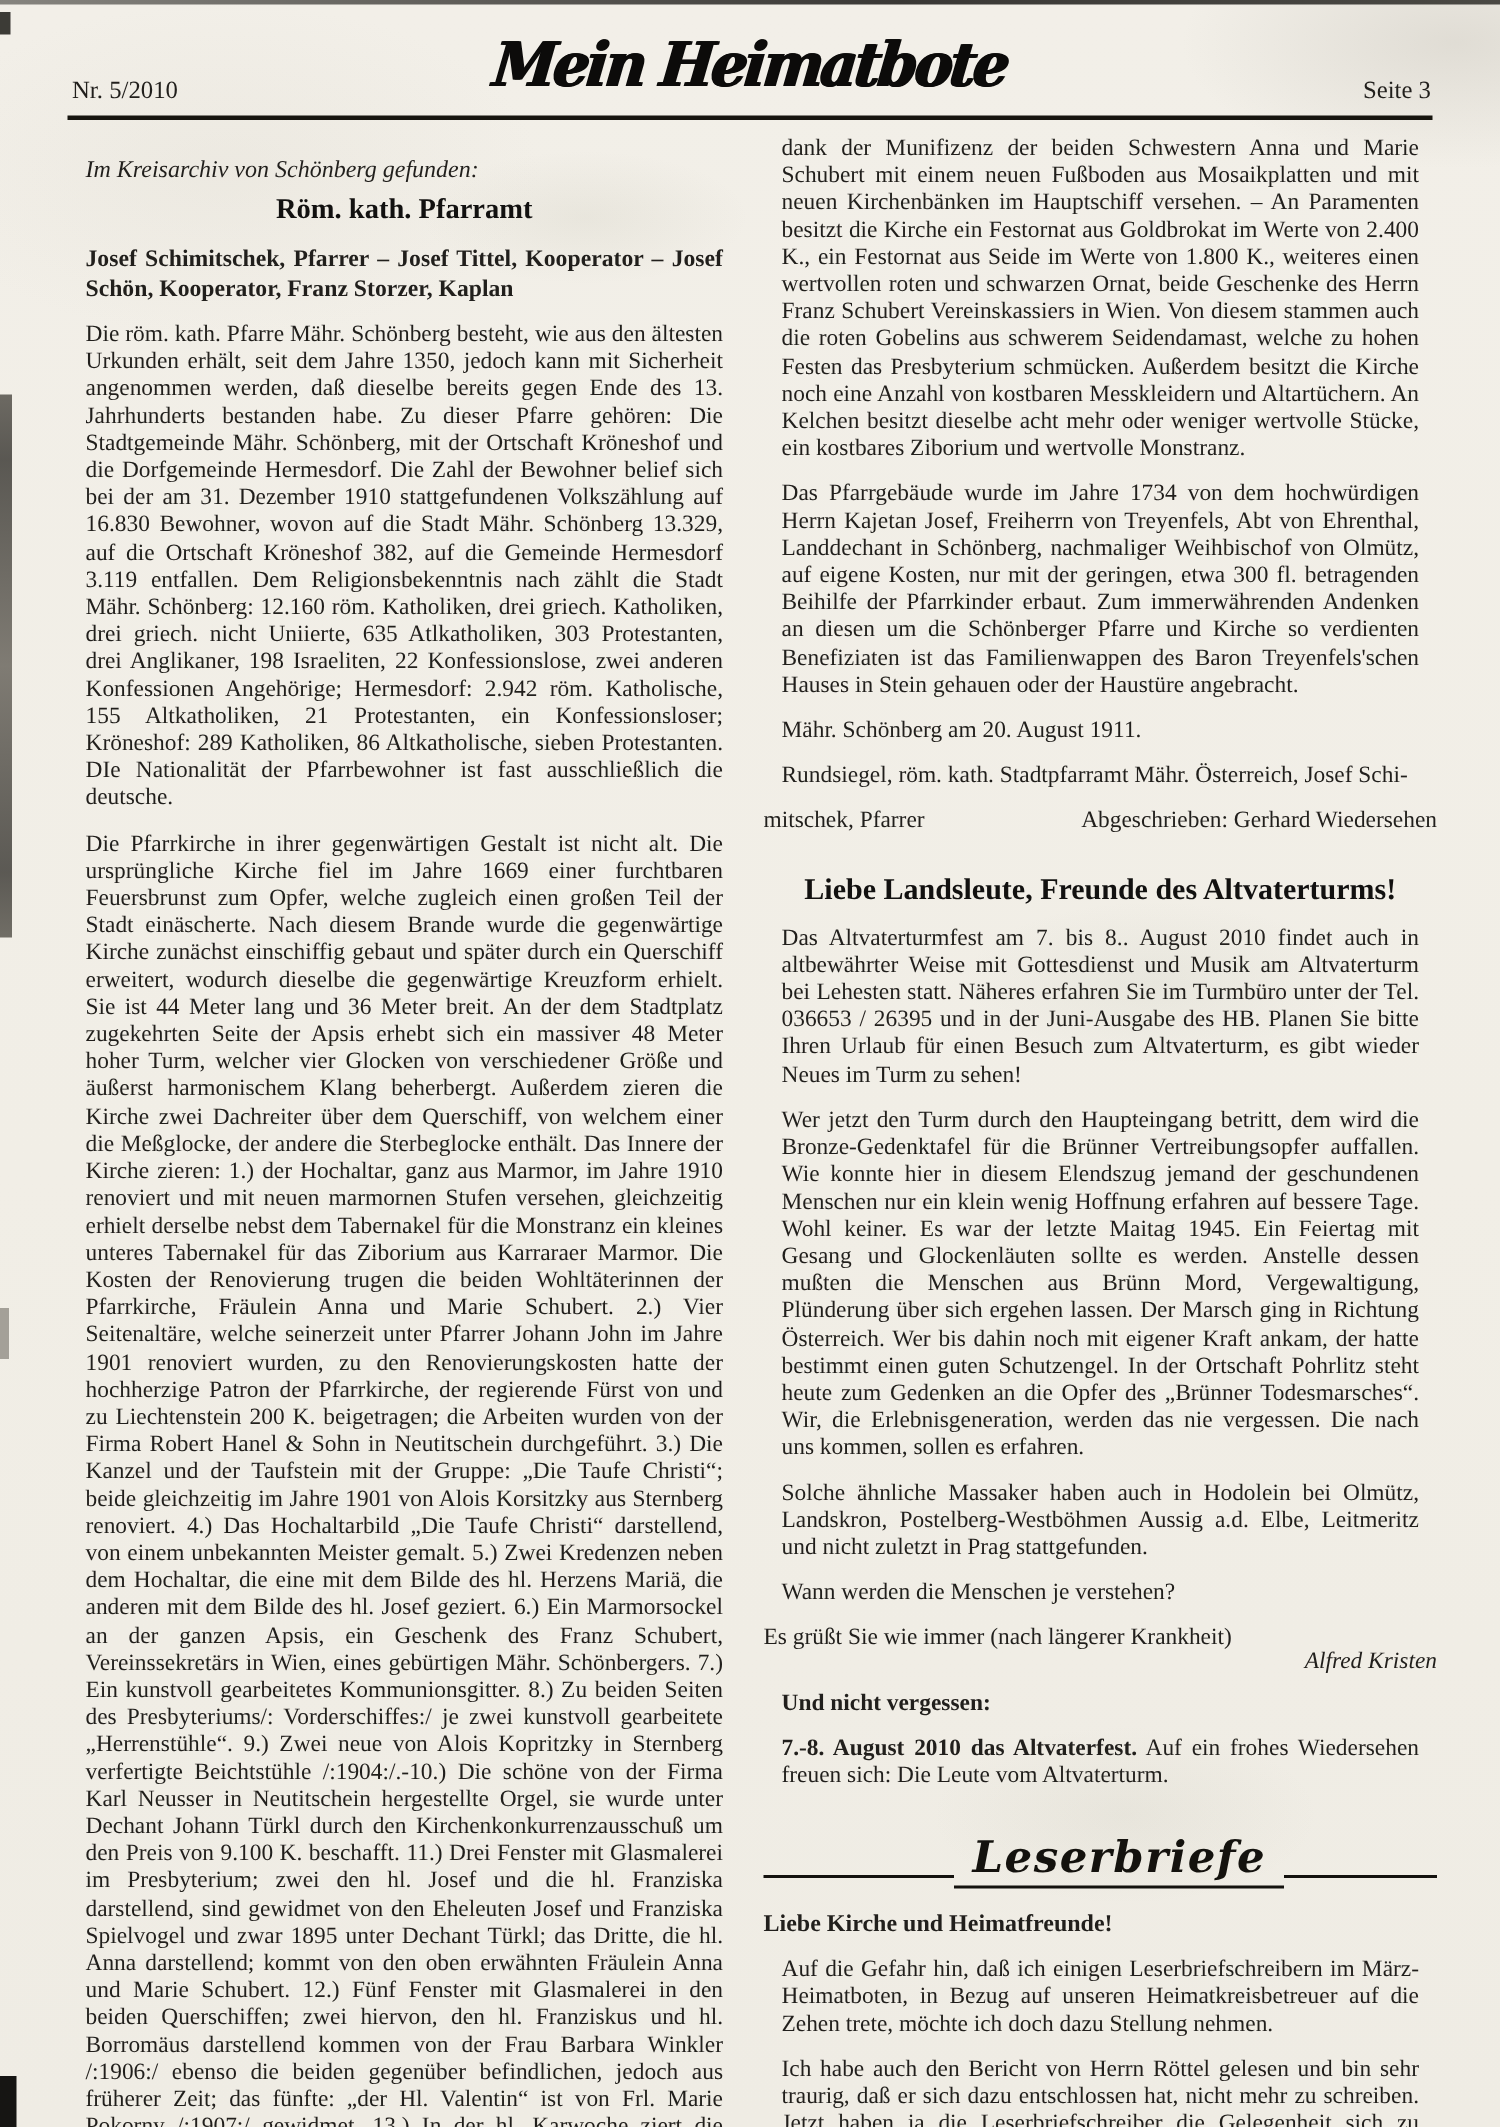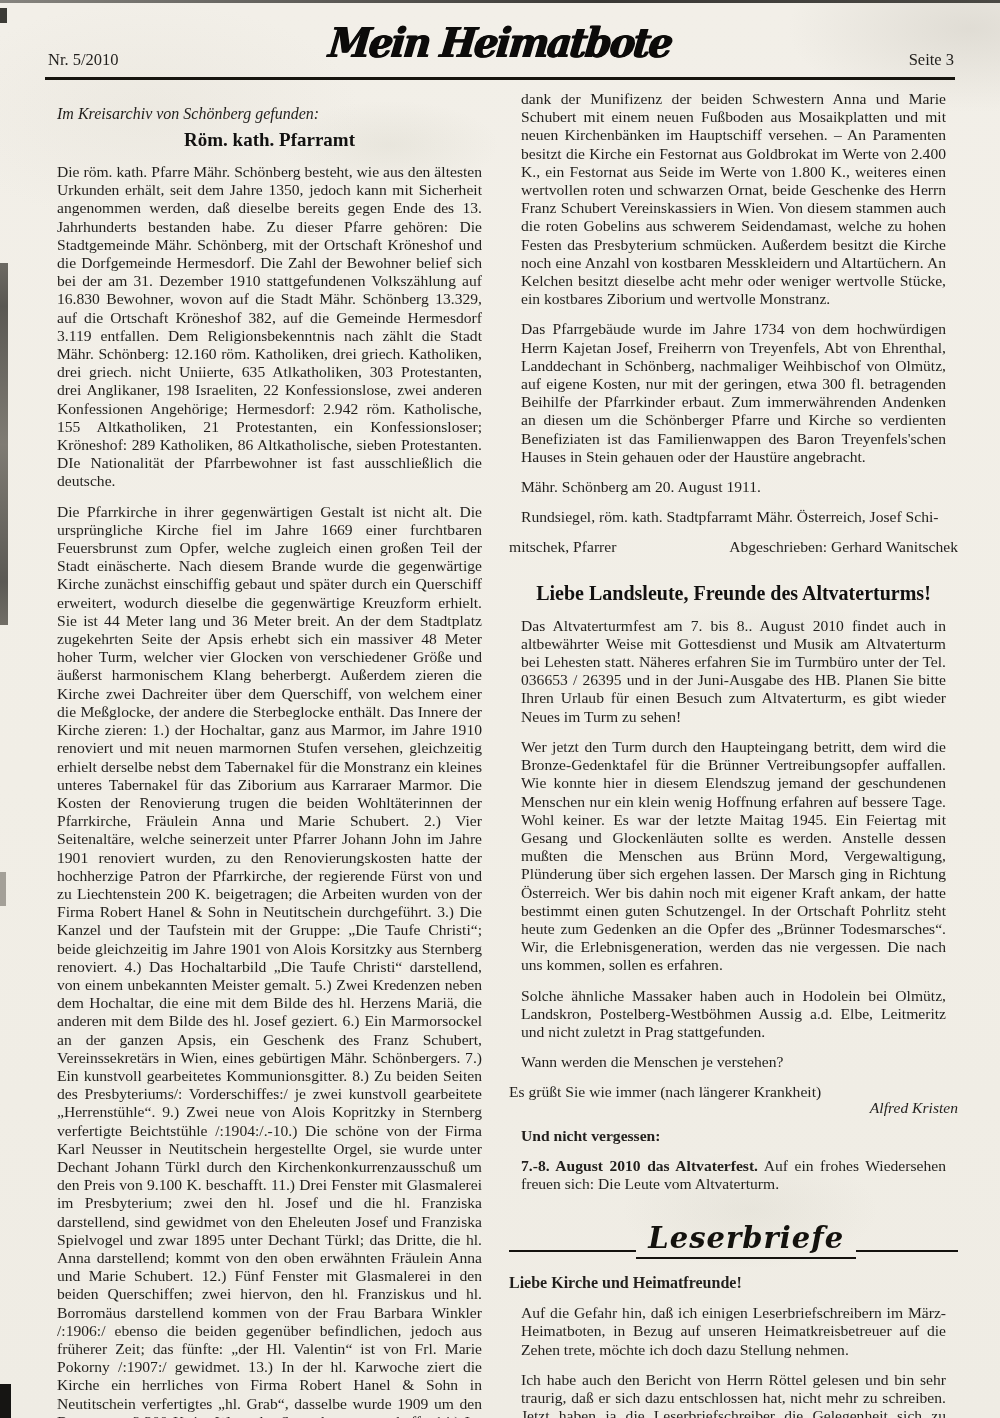--- a/index.html
+++ b/index.html
@@ -85,32 +85,33 @@
   <div class="stain stain3"></div>
 
   <span class="issue">Nr. 5/2010</span>
   <h1 class="masthead">Mein Heimatbote</h1>
   <span class="pageno">Seite 3</span>
   <div class="header-rule"></div>
 
   <section class="col col-left">
     <p class="kicker">Im Kreisarchiv von Schönberg gefunden:</p>
     <h2 class="article-title">Röm. kath. Pfarramt</h2>
+    <p class="byline">Josef Schimitschek, Pfarrer – Josef Tittel, Kooperator – Josef Schön, Kooperator, Franz Storzer, Kaplan</p>
     <p class="body">Die röm. kath. Pfarre Mähr. Schönberg besteht, wie aus den ältesten Urkunden erhält, seit dem Jahre 1350, jedoch kann mit Sicherheit angenommen werden, daß dieselbe bereits gegen Ende des 13. Jahrhunderts bestanden habe. Zu dieser Pfarre gehören: Die Stadtgemeinde Mähr. Schönberg, mit der Ortschaft Kröneshof und die Dorfgemeinde Hermesdorf. Die Zahl der Bewohner belief sich bei der am 31. Dezember 1910 stattgefundenen Volkszählung auf 16.830 Bewohner, wovon auf die Stadt Mähr. Schönberg 13.329, auf die Ortschaft Kröneshof 382, auf die Gemeinde Hermesdorf 3.119 entfallen. Dem Religionsbekenntnis nach zählt die Stadt Mähr. Schönberg: 12.160 röm. Katholiken, drei griech. Katholiken, drei griech. nicht Uniierte, 635 Atlkatholiken, 303 Protestanten, drei Anglikaner, 198 Israeliten, 22 Konfessionslose, zwei anderen Konfessionen Angehörige; Hermesdorf: 2.942 röm. Katholische, 155 Altkatholiken, 21 Protestanten, ein Konfessionsloser; Kröneshof: 289 Katholiken, 86 Altkatholische, sieben Protestanten. DIe Nationalität der Pfarrbewohner ist fast ausschließlich die deutsche.</p>
     <p class="body">Die Pfarrkirche in ihrer gegenwärtigen Gestalt ist nicht alt. Die ursprüngliche Kirche fiel im Jahre 1669 einer furchtbaren Feuersbrunst zum Opfer, welche zugleich einen großen Teil der Stadt einäscherte. Nach diesem Brande wurde die gegenwärtige Kirche zunächst einschiffig gebaut und später durch ein Querschiff erweitert, wodurch dieselbe die gegenwärtige Kreuzform erhielt. Sie ist 44 Meter lang und 36 Meter breit. An der dem Stadtplatz zugekehrten Seite der Apsis erhebt sich ein massiver 48 Meter hoher Turm, welcher vier Glocken von verschiedener Größe und äußerst harmonischem Klang beherbergt. Außerdem zieren die Kirche zwei Dachreiter über dem Querschiff, von welchem einer die Meßglocke, der andere die Sterbeglocke enthält. Das Innere der Kirche zieren: 1.) der Hochaltar, ganz aus Marmor, im Jahre 1910 renoviert und mit neuen marmornen Stufen versehen, gleichzeitig erhielt derselbe nebst dem Tabernakel für die Monstranz ein kleines unteres Tabernakel für das Ziborium aus Karraraer Marmor. Die Kosten der Renovierung trugen die beiden Wohltäterinnen der Pfarrkirche, Fräulein Anna und Marie Schubert. 2.) Vier Seitenaltäre, welche seinerzeit unter Pfarrer Johann John im Jahre 1901 renoviert wurden, zu den Renovierungskosten hatte der hochherzige Patron der Pfarrkirche, der regierende Fürst von und zu Liechtenstein 200 K. beigetragen; die Arbeiten wurden von der Firma Robert Hanel &amp; Sohn in Neutitschein durchgeführt. 3.) Die Kanzel und der Taufstein mit der Gruppe: „Die Taufe Christi“; beide gleichzeitig im Jahre 1901 von Alois Korsitzky aus Sternberg renoviert. 4.) Das Hochaltarbild „Die Taufe Christi“ darstellend, von einem unbekannten Meister gemalt. 5.) Zwei Kredenzen neben dem Hochaltar, die eine mit dem Bilde des hl. Herzens Mariä, die anderen mit dem Bilde des hl. Josef geziert. 6.) Ein Marmorsockel an der ganzen Apsis, ein Geschenk des Franz Schubert, Vereinssekretärs in Wien, eines gebürtigen Mähr. Schönbergers. 7.) Ein kunstvoll gearbeitetes Kommunionsgitter. 8.) Zu beiden Seiten des Presbyteriums/: Vorderschiffes:/ je zwei kunstvoll gearbeitete „Herrenstühle“. 9.) Zwei neue von Alois Kopritzky in Sternberg verfertigte Beichtstühle /:1904:/.-10.) Die schöne von der Firma Karl Neusser in Neutitschein hergestellte Orgel, sie wurde unter Dechant Johann Türkl durch den Kirchenkonkurrenzausschuß um den Preis von 9.100 K. beschafft. 11.) Drei Fenster mit Glasmalerei im Presbyterium; zwei den hl. Josef und die hl. Franziska darstellend, sind gewidmet von den Eheleuten Josef und Franziska Spielvogel und zwar 1895 unter Dechant Türkl; das Dritte, die hl. Anna darstellend; kommt von den oben erwähnten Fräulein Anna und Marie Schubert. 12.) Fünf Fenster mit Glasmalerei in den beiden Querschiffen; zwei hiervon, den hl. Franziskus und hl. Borromäus darstellend kommen von der Frau Barbara Winkler /:1906:/ ebenso die beiden gegenüber befindlichen, jedoch aus früherer Zeit; das fünfte: „der Hl. Valentin“ ist von Frl. Marie Pokorny /:1907:/ gewidmet. 13.) In der hl. Karwoche ziert die Kirche ein herrliches von Firma Robert Hanel &amp; Sohn in Neutitschein verfertigtes „hl. Grab“, dasselbe wurde 1909 um den Betrag von 2.300 K. im Wege der Sammlung angeschafft. 14.) Im Jahre 1911 wurde die Pfarrkirche</p>
   </section>
 
   <section class="col col-right">
     <p class="body">dank der Munifizenz der beiden Schwestern Anna und Marie Schubert mit einem neuen Fußboden aus Mosaikplatten und mit neuen Kirchenbänken im Hauptschiff versehen. – An Paramenten besitzt die Kirche ein Festornat aus Goldbrokat im Werte von 2.400 K., ein Festornat aus Seide im Werte von 1.800 K., weiteres einen wertvollen roten und schwarzen Ornat, beide Geschenke des Herrn Franz Schubert Vereinskassiers in Wien. Von diesem stammen auch die roten Gobelins aus schwerem Seidendamast, welche zu hohen Festen das Presbyterium schmücken. Außerdem besitzt die Kirche noch eine Anzahl von kostbaren Messkleidern und Altartüchern. An Kelchen besitzt dieselbe acht mehr oder weniger wertvolle Stücke, ein kostbares Ziborium und wertvolle Monstranz.</p>
     <p class="body">Das Pfarrgebäude wurde im Jahre 1734 von dem hochwürdigen Herrn Kajetan Josef, Freiherrn von Treyenfels, Abt von Ehrenthal, Landdechant in Schönberg, nachmaliger Weihbischof von Olmütz, auf eigene Kosten, nur mit der geringen, etwa 300 fl. betragenden Beihilfe der Pfarrkinder erbaut. Zum immerwährenden Andenken an diesen um die Schönberger Pfarre und Kirche so verdienten Benefiziaten ist das Familienwappen des Baron Treyenfels'schen Hauses in Stein gehauen oder der Haustüre angebracht.</p>
     <p class="body no-justify">Mähr. Schönberg am 20. August 1911.</p>
     <p class="body no-justify">Rundsiegel, röm. kath. Stadtpfarramt Mähr. Österreich, Josef Schi-</p>
     <div class="split-line">
       <span>mitschek, Pfarrer</span>
-      <span>Abgeschrieben: Gerhard Wanitschek</span>
+      <span>Abgeschrieben: Gerhard Wiedersehen</span>
     </div>
 
     <h2 class="section-title">Liebe Landsleute, Freunde des Altvaterturms!</h2>
     <p class="body">Das Altvaterturmfest am 7. bis 8.. August 2010 findet auch in altbewährter Weise mit Gottesdienst und Musik am Altvaterturm bei Lehesten statt. Näheres erfahren Sie im Turmbüro unter der Tel. 036653 / 26395 und in der Juni-Ausgabe des HB. Planen Sie bitte Ihren Urlaub für einen Besuch zum Altvaterturm, es gibt wieder Neues im Turm zu sehen!</p>
     <p class="body">Wer jetzt den Turm durch den Haupteingang betritt, dem wird die Bronze-Gedenktafel für die Brünner Vertreibungsopfer auffallen. Wie konnte hier in diesem Elendszug jemand der geschundenen Menschen nur ein klein wenig Hoffnung erfahren auf bessere Tage. Wohl keiner. Es war der letzte Maitag 1945. Ein Feiertag mit Gesang und Glockenläuten sollte es werden. Anstelle dessen mußten die Menschen aus Brünn Mord, Vergewaltigung, Plünderung über sich ergehen lassen. Der Marsch ging in Richtung Österreich. Wer bis dahin noch mit eigener Kraft ankam, der hatte bestimmt einen guten Schutzengel. In der Ortschaft Pohrlitz steht heute zum Gedenken an die Opfer des „Brünner Todesmarsches“. Wir, die Erlebnisgeneration, werden das nie vergessen. Die nach uns kommen, sollen es erfahren.</p>
     <p class="body">Solche ähnliche Massaker haben auch in Hodolein bei Olmütz, Landskron, Postelberg-Westböhmen Aussig a.d. Elbe, Leitmeritz und nicht zuletzt in Prag stattgefunden.</p>
     <p class="body no-justify">Wann werden die Menschen je verstehen?</p>
     <div class="split-line">
       <span>Es grüßt Sie wie immer (nach längerer Krankheit)</span>
       <span class="italic">Alfred Kristen</span>

